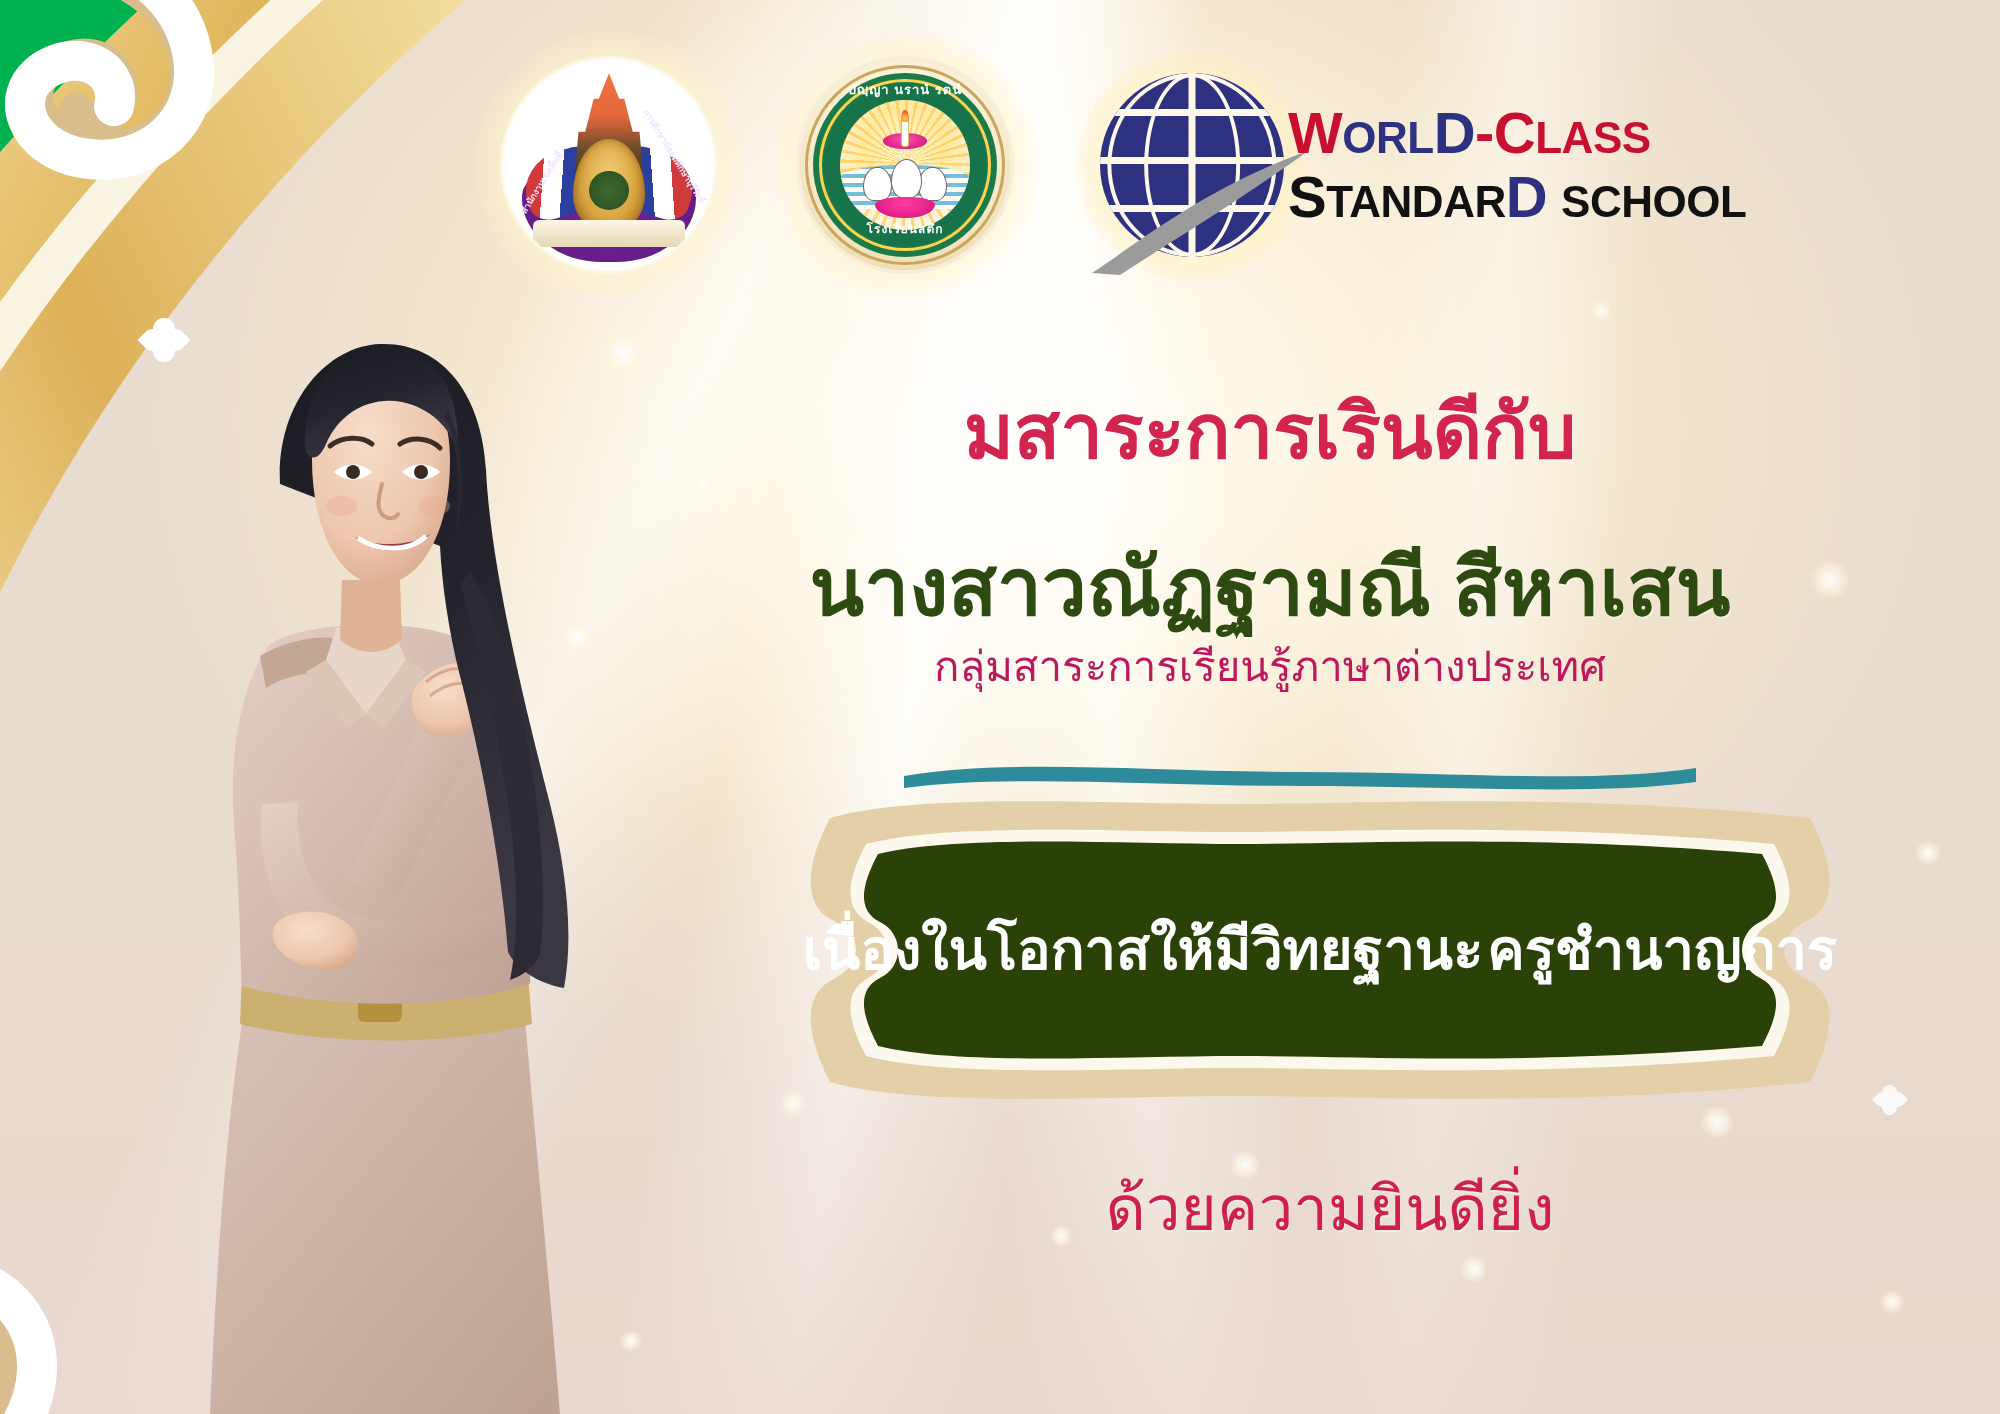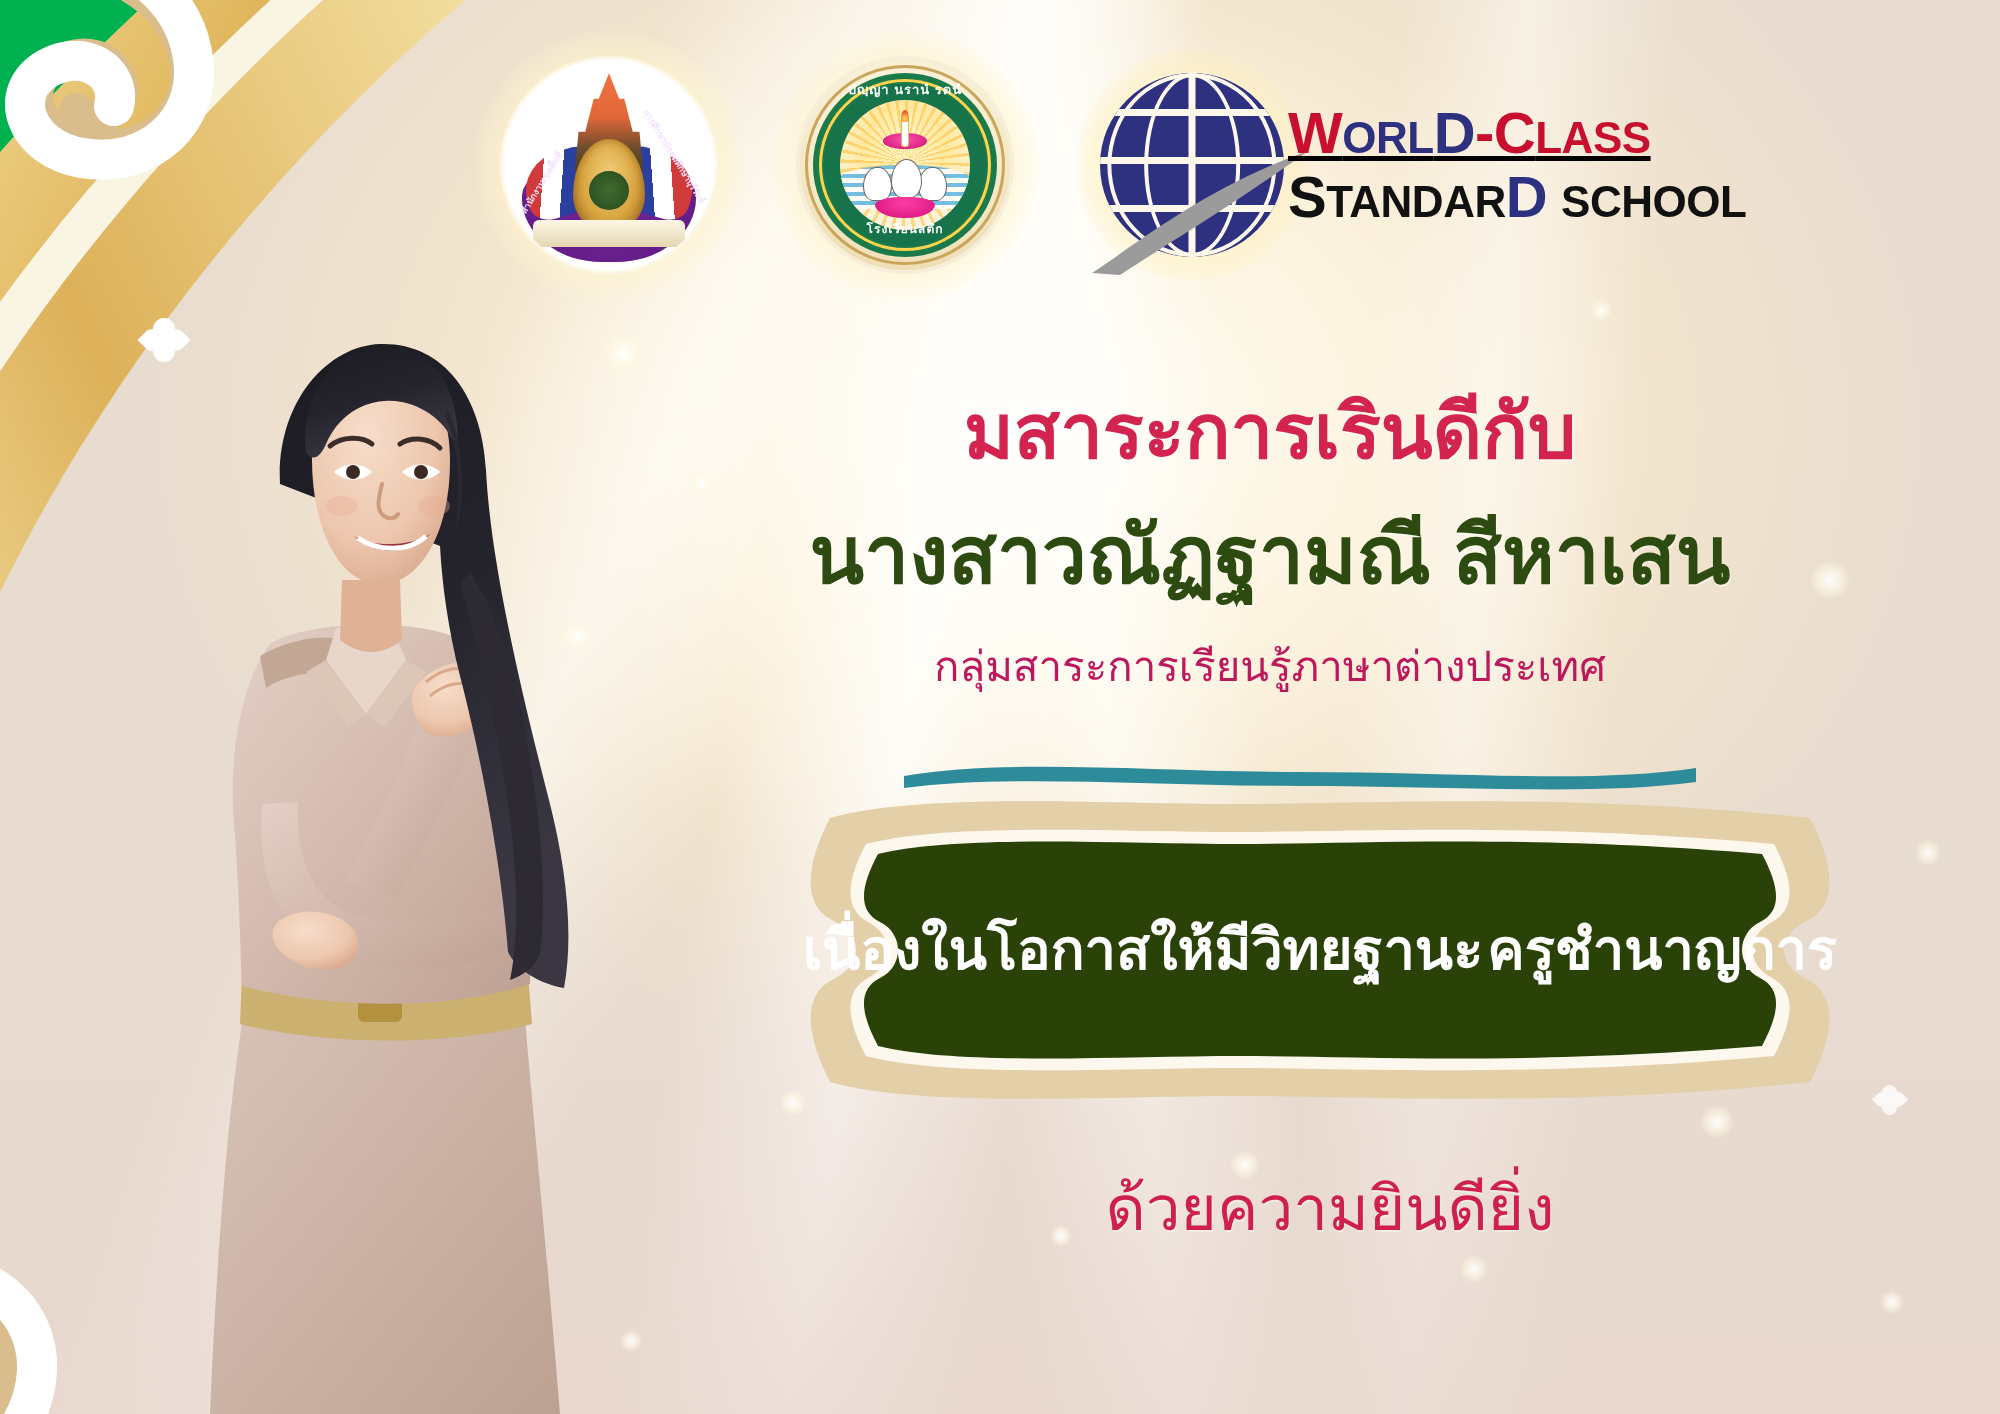--- a/index.html
+++ b/index.html
@@ -123,36 +123,36 @@
   .globe-wrap{position:relative;width:200px;height:200px;flex:0 0 auto;}
   .globe-glow{position:absolute;inset:-16px;border-radius:50%;
     background:radial-gradient(circle, rgba(255,248,220,.95) 34%, rgba(255,240,190,.5) 60%, rgba(255,240,190,0) 76%);}
   .globe{position:absolute;inset:8px;border-radius:50%;background:#2e3180;overflow:hidden;}
   .globe .mer{position:absolute;top:0;bottom:0;left:50%;background:#fdf8ea;}
   .globe .par{position:absolute;left:0;right:0;background:#fdf8ea;height:7px;}
   .globe .mer.m0{width:7px;transform:translateX(-50%);}
   .globe .ell{position:absolute;top:0;bottom:0;left:50%;border:4px solid #fdf8ea;border-radius:50%;}
   .swoop{position:absolute;left:-6px;bottom:-10px;width:230px;height:150px;pointer-events:none;}
   .wcss-text{position:relative;line-height:1;margin-left:-14px;}
-  .wc-l1{font-size:58px;font-weight:bold;letter-spacing:-.5px;white-space:nowrap;text-decoration:underline;}
+  .wc-l1{font-size:58px;font-weight:bold;letter-spacing:-.5px;white-space:nowrap;}
   .wc-l2{font-size:58px;font-weight:bold;letter-spacing:-.5px;white-space:nowrap;margin-top:6px;}
   .cap{font-size:58px;}
   .sm{font-size:44px;}
   .red{color:#c8102e;}
   .navy{color:#2e3180;}
   .blk{color:#111;}
 
   
   .headline{
     position:absolute;left:700px;top:394px;width:1140px;text-align:center;
     color:#d2244f;font-size:76px;font-weight:bold;line-height:1;
     text-shadow:1px 2px 0 rgba(255,255,255,.55);
   }
   .person-name{
-    position:absolute;left:700px;top:516px;width:1140px;text-align:center;
+    position:absolute;left:700px;top:548px;width:1140px;text-align:center;
     color:#2d4a10;font-size:80px;font-weight:bold;line-height:1;
     text-shadow:1px 2px 0 rgba(255,255,255,.45);
   }
   .subject-group{
     position:absolute;left:700px;top:646px;width:1140px;text-align:center;
     color:#be185d;font-size:42px;line-height:1;
   }
 
   
   .divider{position:absolute;left:900px;top:752px;width:800px;height:40px;}

